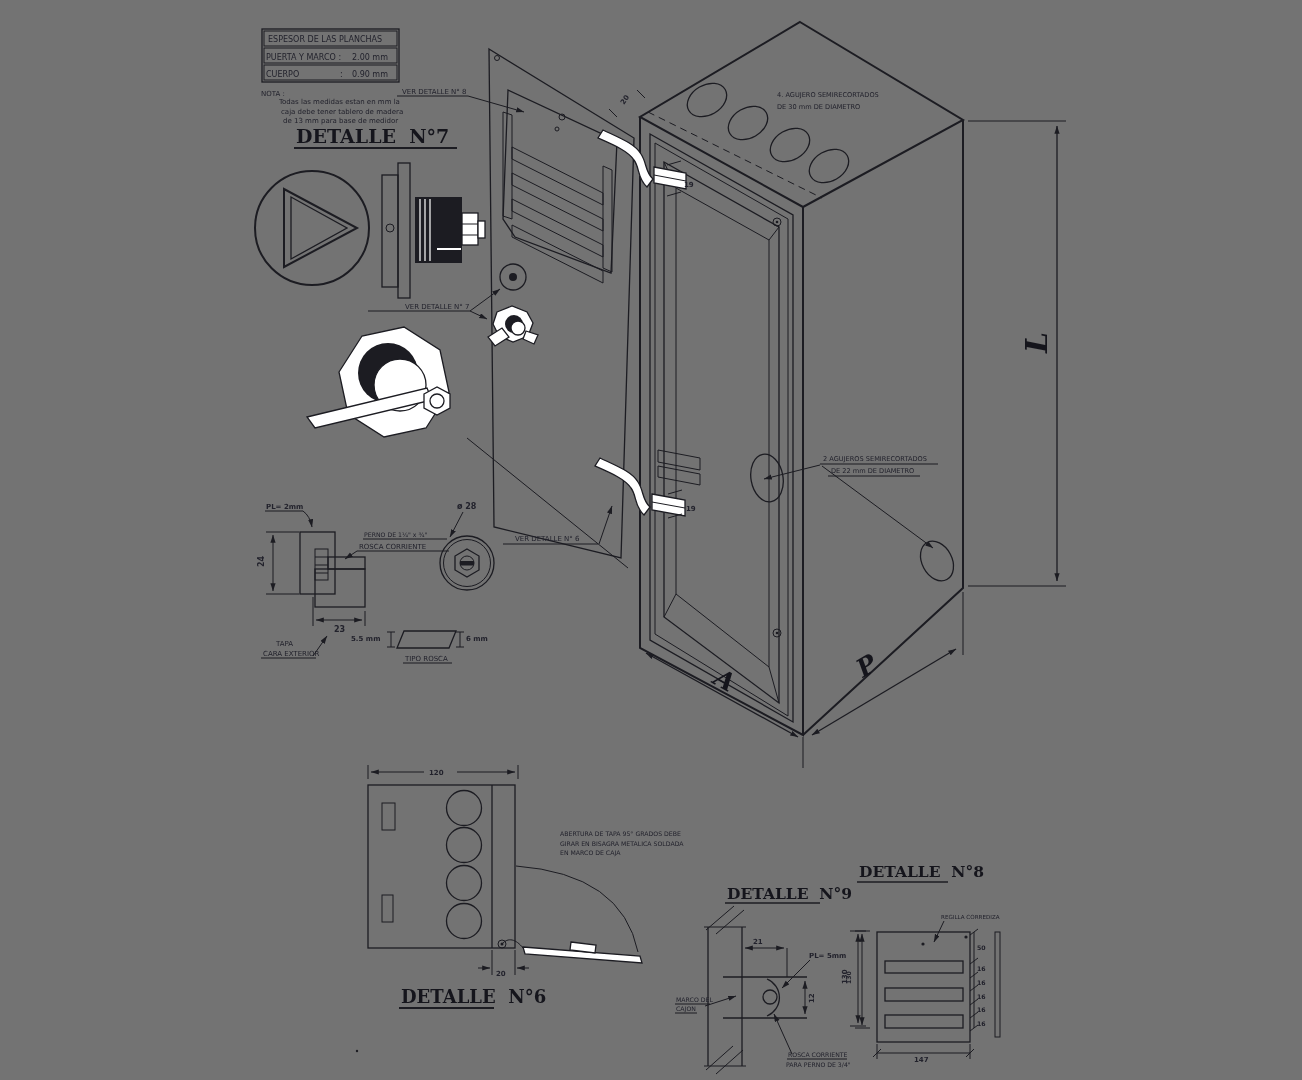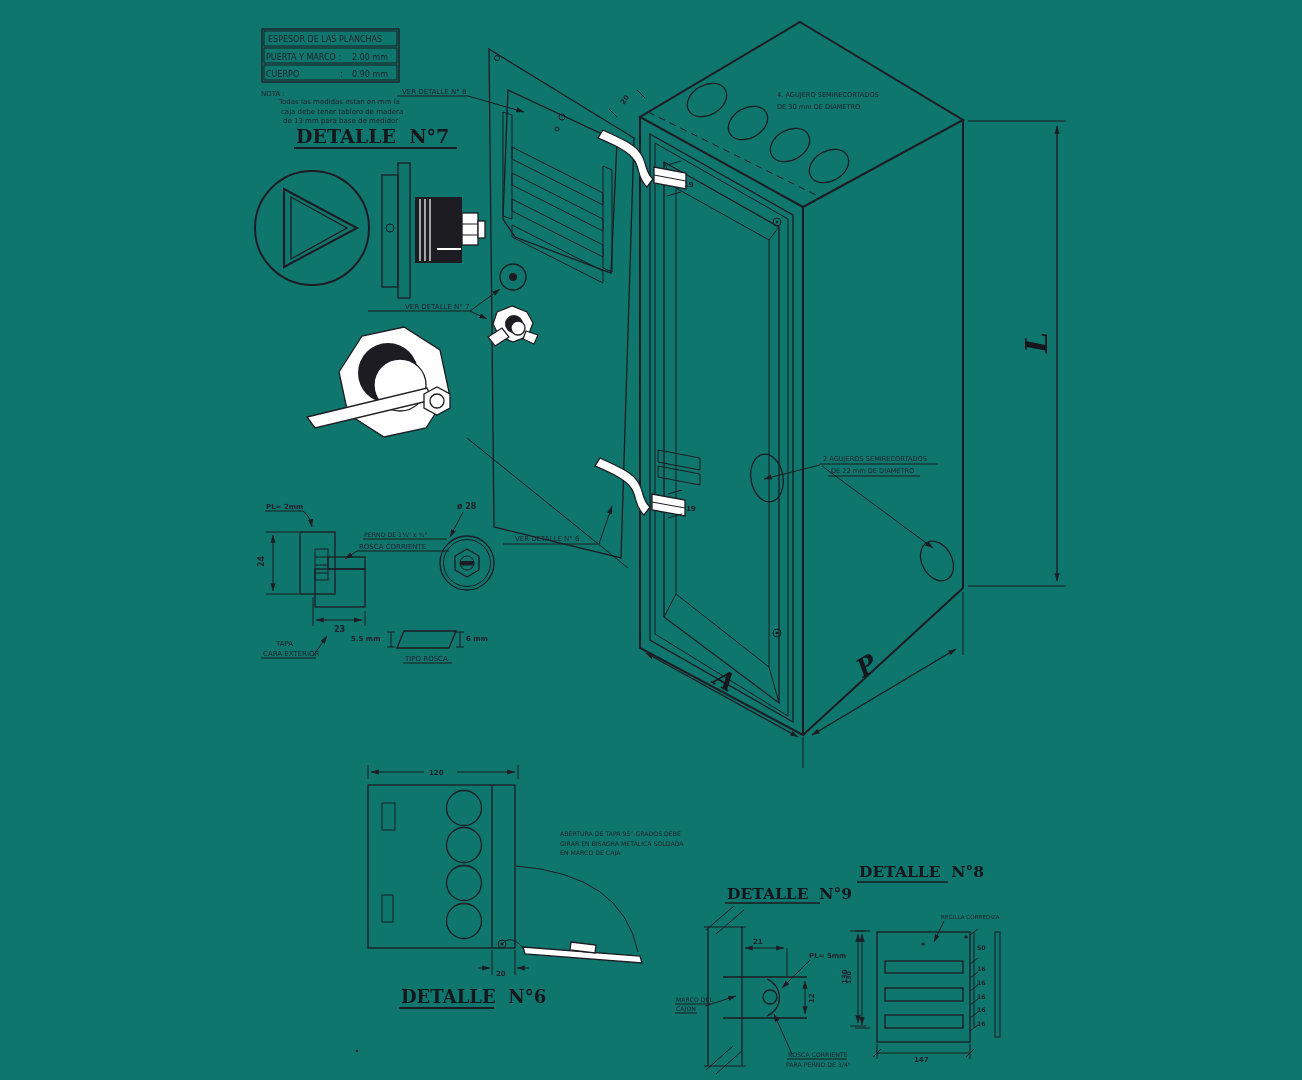--- a/index.html
+++ b/index.html
@@ -1,16 +1,16 @@
 <!DOCTYPE html>
 <html><head>
 <meta charset="utf-8">
 <style>
   html,body{margin:0;padding:0;background:#fff;}
-  .sheet{position:relative;width:1302px;height:1080px;background:#0f766e;overflow:hidden;}
+  .sheet{position:relative;width:1302px;height:1080px;background:#737373;overflow:hidden;}
   svg{position:absolute;left:0;top:0;}
   .k{stroke:#1c1c22;fill:none;stroke-width:1.3;stroke-linejoin:miter;}
   .k1{stroke:#1c1c22;fill:none;stroke-width:1;}
   .k2{stroke:#1c1c22;fill:none;stroke-width:2;}
   .kw{stroke:#1c1c22;fill:#ffffff;stroke-width:1.3;}
   .kf{fill:#1c1c22;stroke:none;}
   .dash{stroke-dasharray:7 5;}
   text{fill:#22222c;font-family:"DejaVu Sans",sans-serif;}
   .t55{font-size:5.6px;}
   .t6{font-size:6.2px;}

